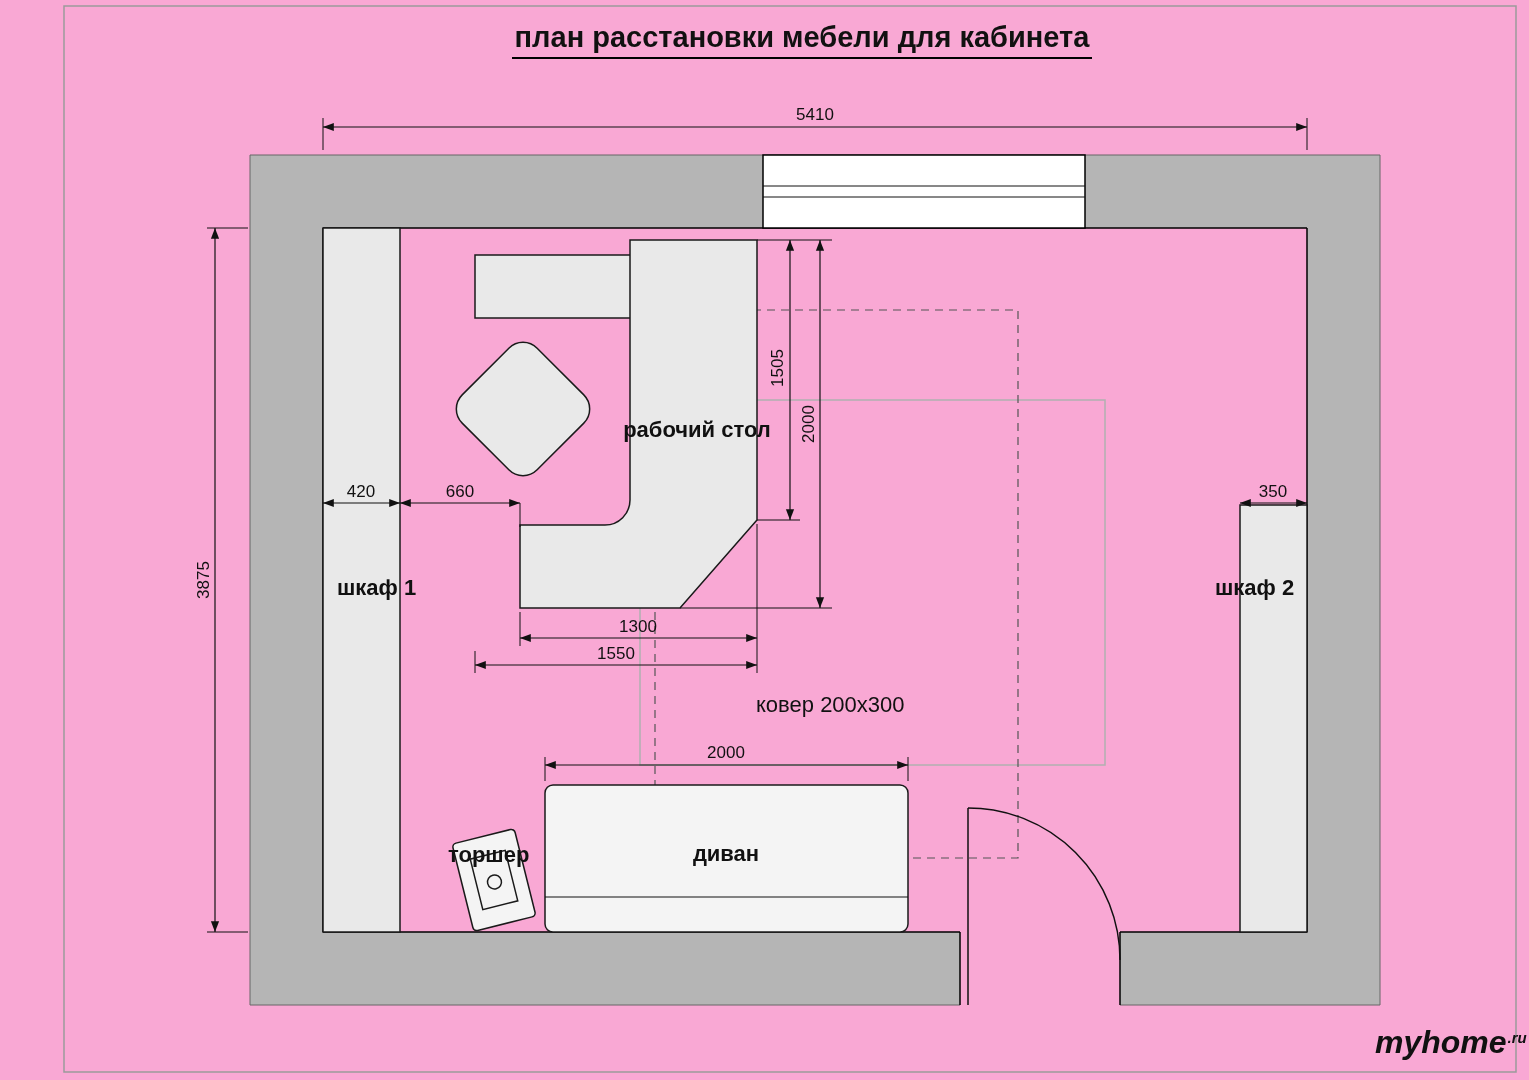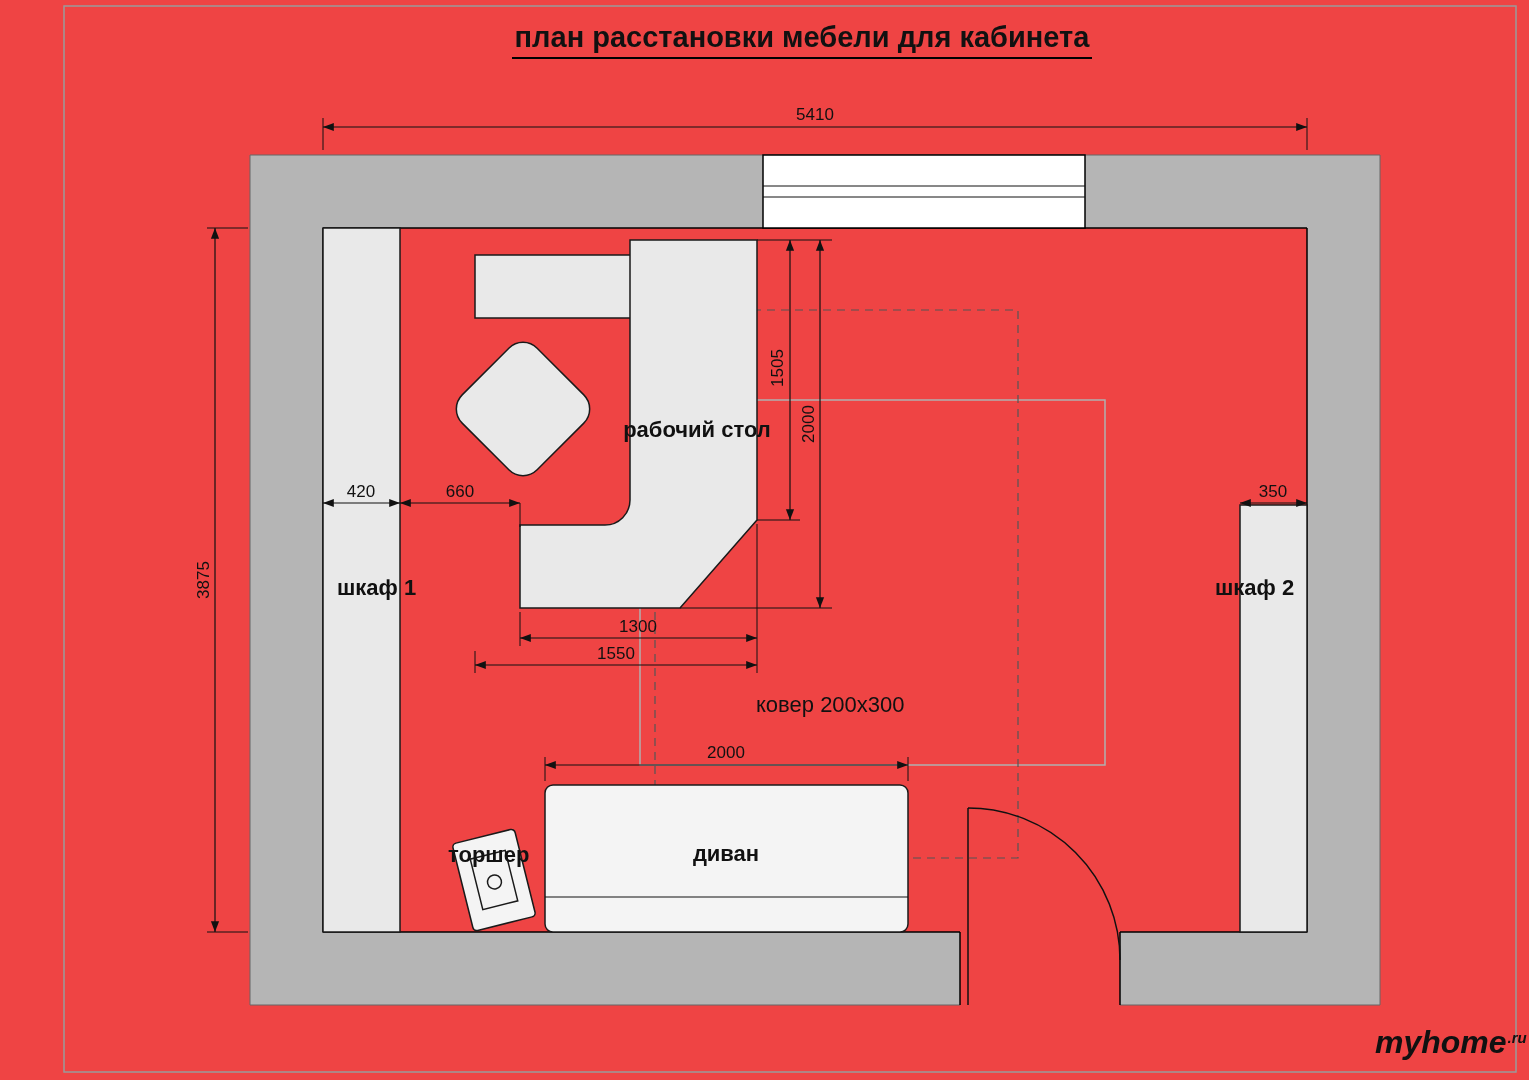--- a/index.html
+++ b/index.html
@@ -1,16 +1,16 @@
 <!DOCTYPE html>
 <html><head>
 <meta charset="utf-8">
 <style>
   html,body{margin:0;padding:0;background:#fff;}
-  .stage{position:relative;width:1529px;height:1080px;overflow:hidden;background:#ef4444;}
+  .stage{position:relative;width:1529px;height:1080px;overflow:hidden;background:#f9a8d4;}
   svg{display:block;}
   text{font-family:"Liberation Sans","DejaVu Sans",sans-serif;fill:#111;}
   .title-text{font-size:29px;font-weight:bold;text-anchor:middle;}
   .dimtext{font-size:17px;text-anchor:middle;}
   .furnlabel{font-size:22px;font-weight:bold;}
   .carpetlabel{font-size:22px;}
   .wmtext{font-size:32px;font-weight:bold;font-style:italic;}
   .thin{stroke:#111;stroke-width:1;fill:none;}
   .dim{stroke:#111;stroke-width:1.2;fill:none;}
   .inner-line{stroke:#000;stroke-width:1.5;fill:none;}

